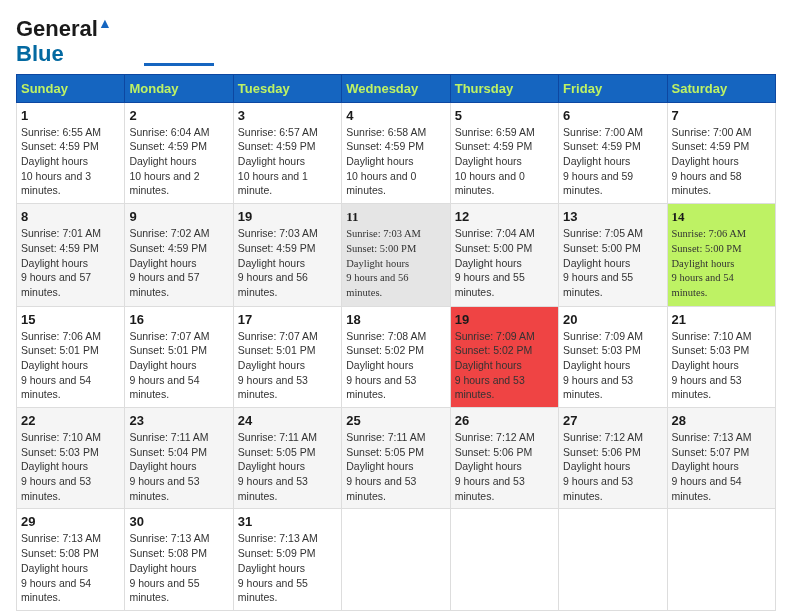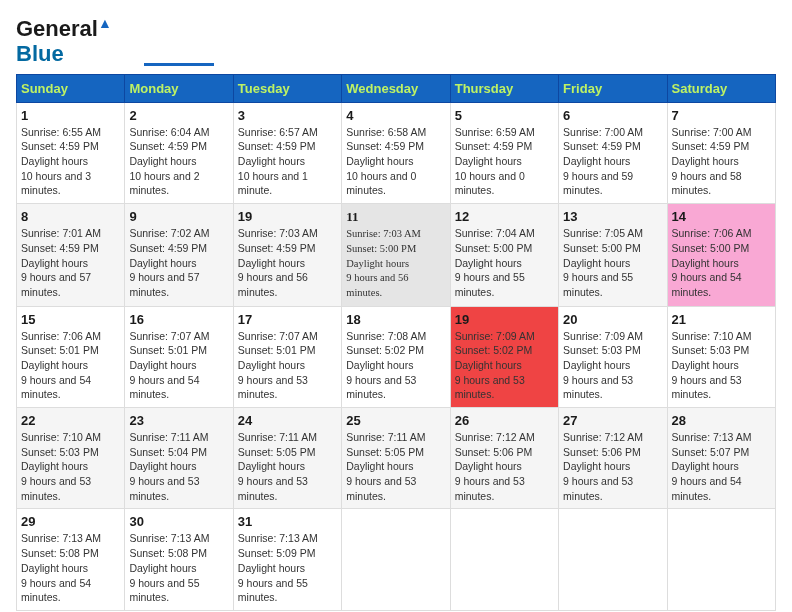--- a/index.html
+++ b/index.html
@@ -235,21 +235,21 @@
       </td>
         <td style="background: rgb(245, 245, 245);">
         <span class="day-number">13</span>
         <div class="day-info">
           <span>Sunrise: 7:05 AM</span><br>
           <span>Sunset: 5:00 PM</span><br>
           <span>Daylight hours</span><br>
           <span>9 hours and 55 minutes.</span>
         </div>
       </td>
-        <td style="background: #f9a8d4;">
+        <td style="background: #bef264; font-family: Liberation Serif, serif;">
         <span class="day-number">14</span>
         <div class="day-info">
           <span>Sunrise: 7:06 AM</span><br>
           <span>Sunset: 5:00 PM</span><br>
           <span>Daylight hours</span><br>
           <span>9 hours and 54 minutes.</span>
         </div>
       </td>
       </tr>
       <tr>

